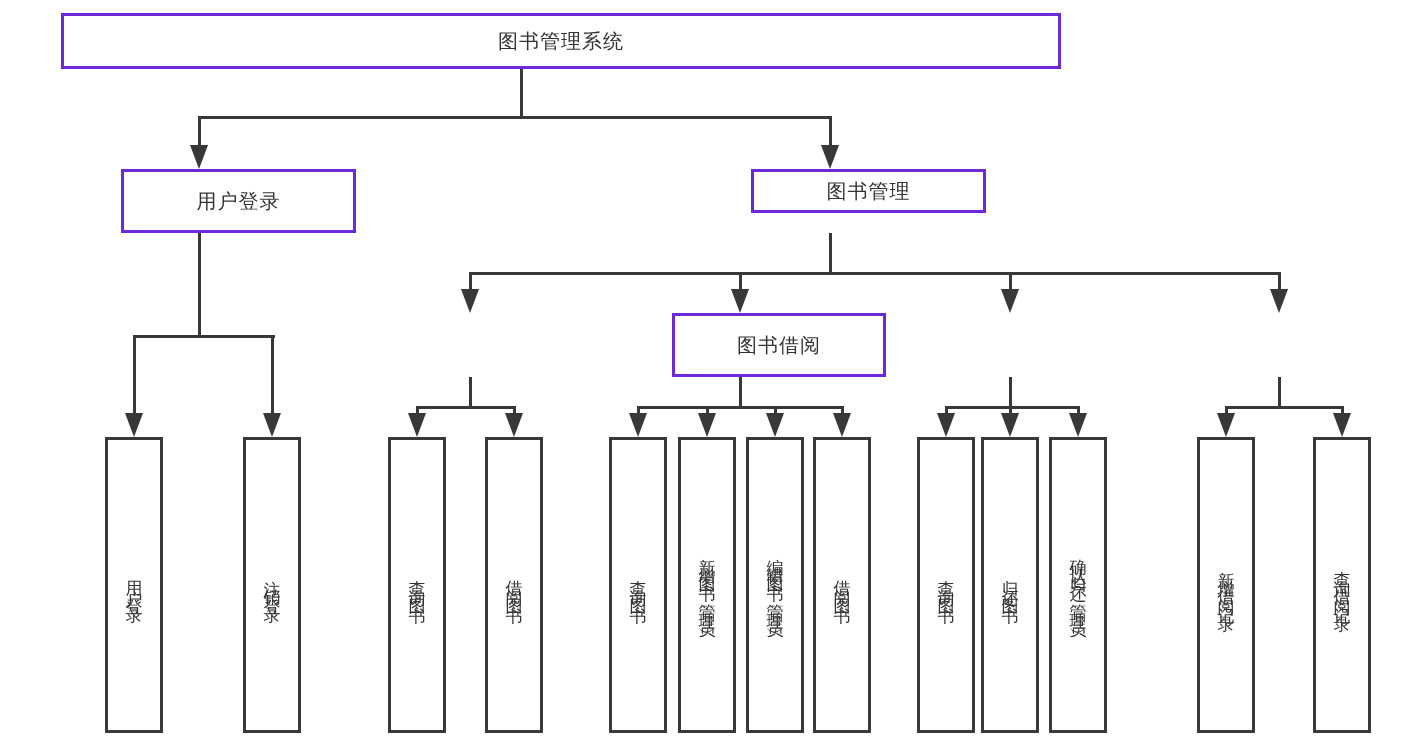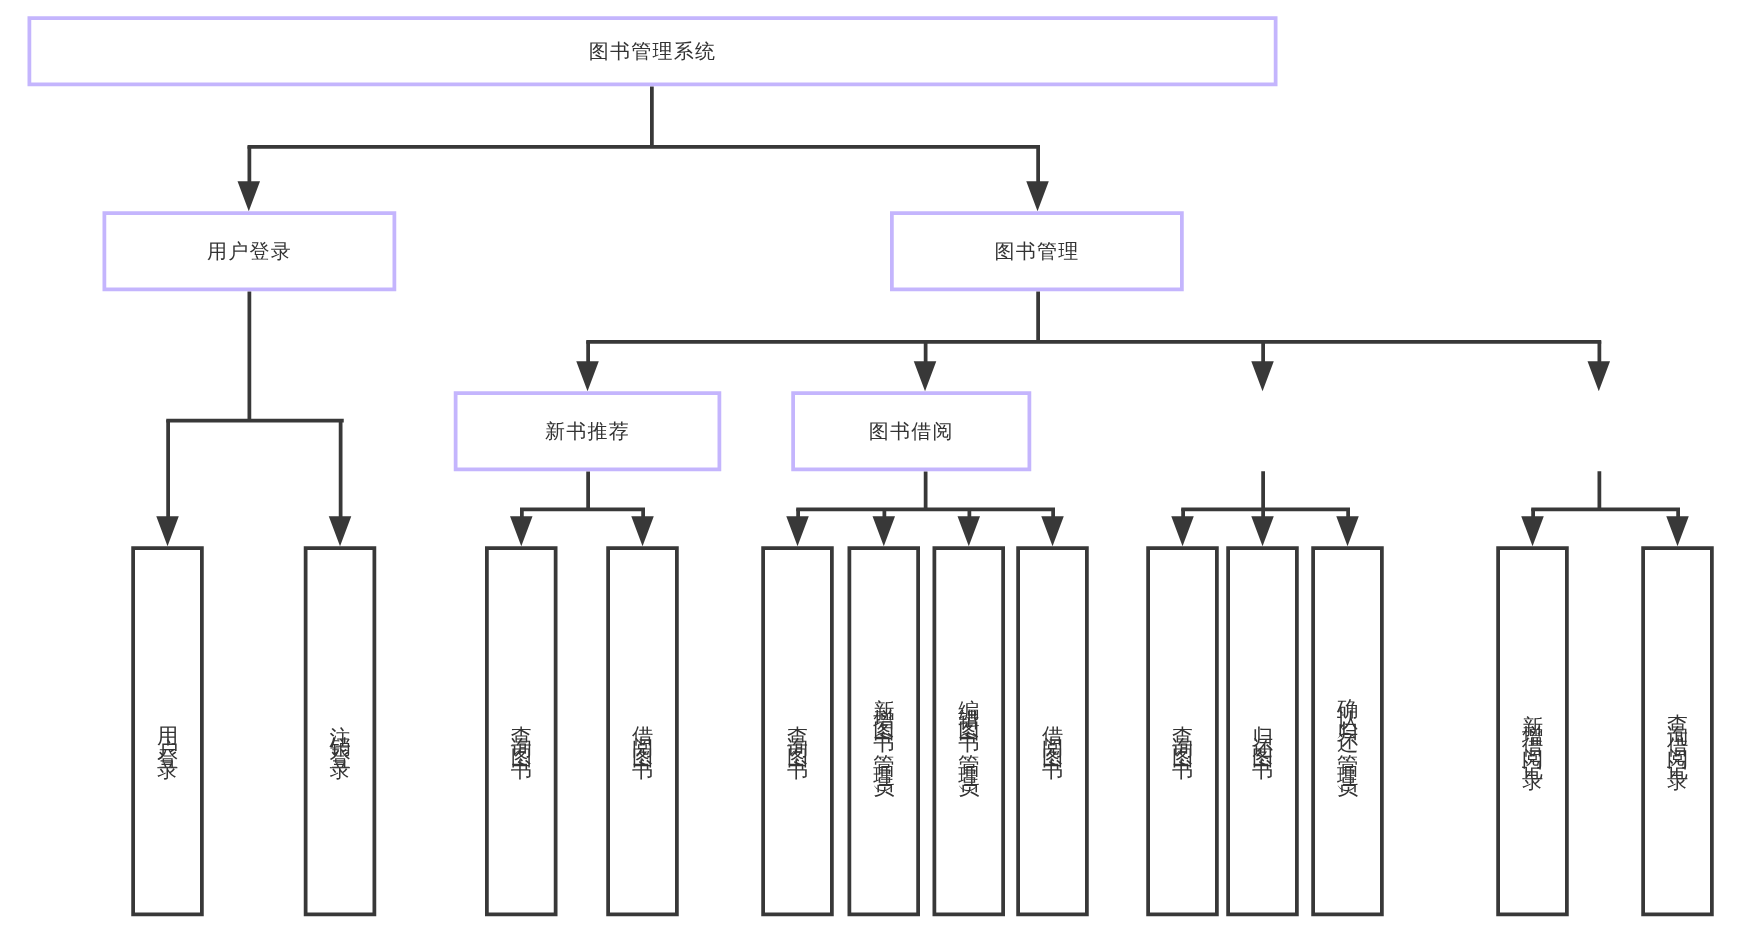--- a/index.html
+++ b/index.html
@@ -5,28 +5,29 @@
   html,body { margin:0; padding:0; background:#ffffff; }
   #canvas {
     position:relative;
     width:1405px; height:747px;
     background:#ffffff;
     font-family:"Liberation Sans", sans-serif;
     overflow:hidden;
   }
   .box {
     position:absolute;
-    border:3px solid #c4b5fd;
+    border:3px solid #6d28d9;
     background:#ffffff;
     box-sizing:border-box;
     display:flex; align-items:center; justify-content:center;
     color:#333333;
-    font-size:16px;
+    font-size:20px;
     letter-spacing:1px;
     z-index:2;
+    margin-left:39px;
   }
   .leafbox {
     position:absolute;
     border:3px solid #383838;
     background:#ffffff;
     box-sizing:border-box;
     display:flex; align-items:center; justify-content:center;
     color:#333333;
     z-index:2;
   }
@@ -63,29 +64,26 @@
 <div id="canvas">
 
   <div class="box" style="left:22px; top:13px; width:1000px; height:56px;">
     <span>图书管理系统</span>
   </div>
 
   <div class="box" style="left:82px; top:169px; width:235px; height:64px;">
     <span>用户登录</span>
   </div>
 
-  <div class="box" style="left:712px; top:169px; width:235px; height:64px;">
+  <div class="box" style="left:712px; top:169px; width:235px; height:44px;">
     <span>图书管理</span>
   </div>
 
-  <div class="box" style="left:363px; top:313px; width:214px; height:64px;">
-    <span>新书推荐</span>
-  </div>
 
-  <div class="box" style="left:633px; top:313px; width:192px; height:64px;">
+  <div class="box" style="left:633px; top:313px; width:214px; height:64px;">
     <span>图书借阅</span>
   </div>
 
 
 
   <div class="leafbox" style="left:105px; top:437px; width:58px; height:296px;">
     <span class="vtext">用户登录</span>
   </div>
 
   <div class="leafbox" style="left:243px; top:437px; width:58px; height:296px;">

